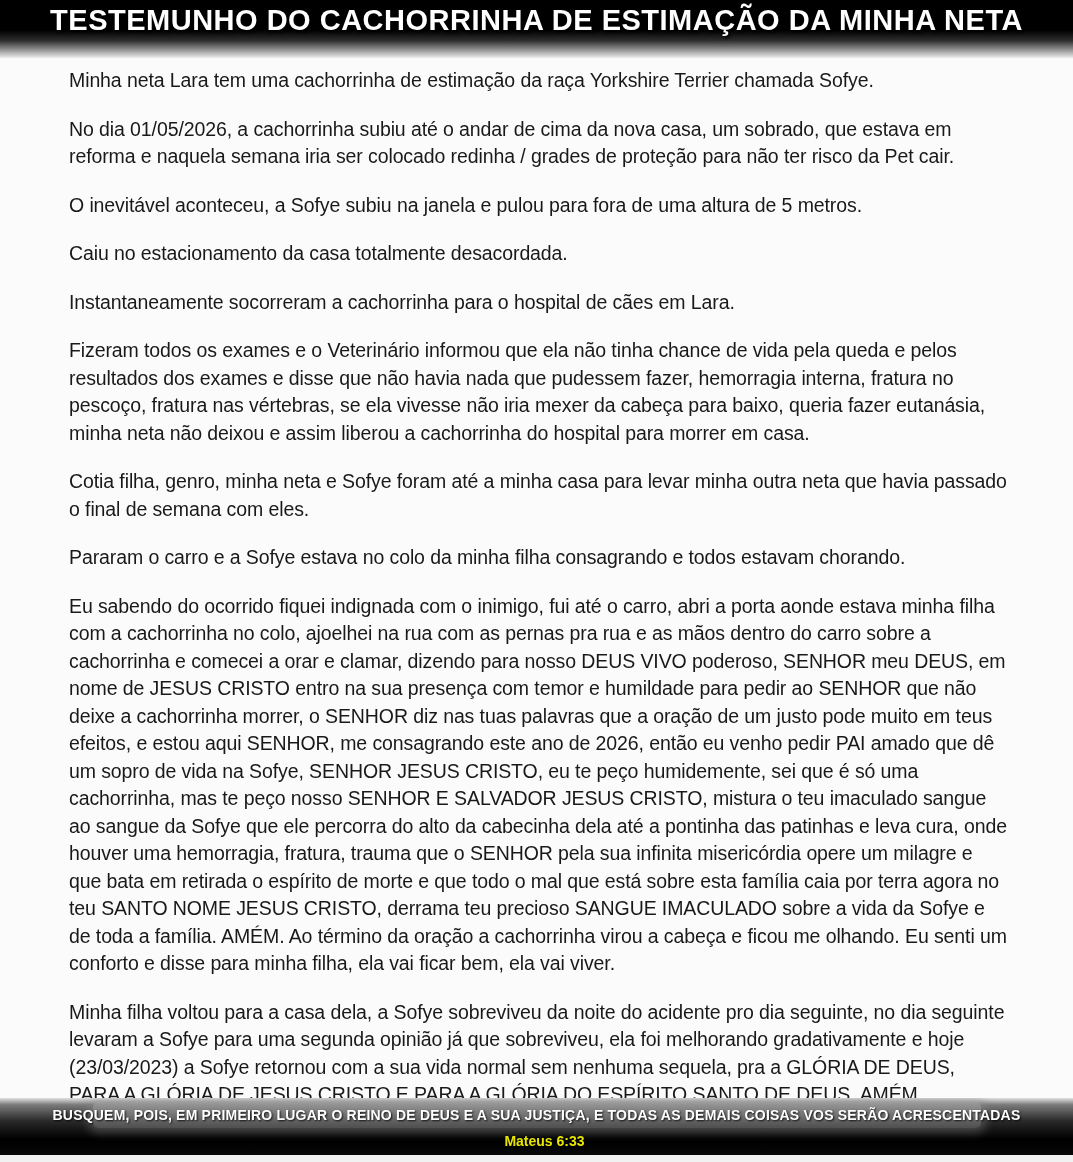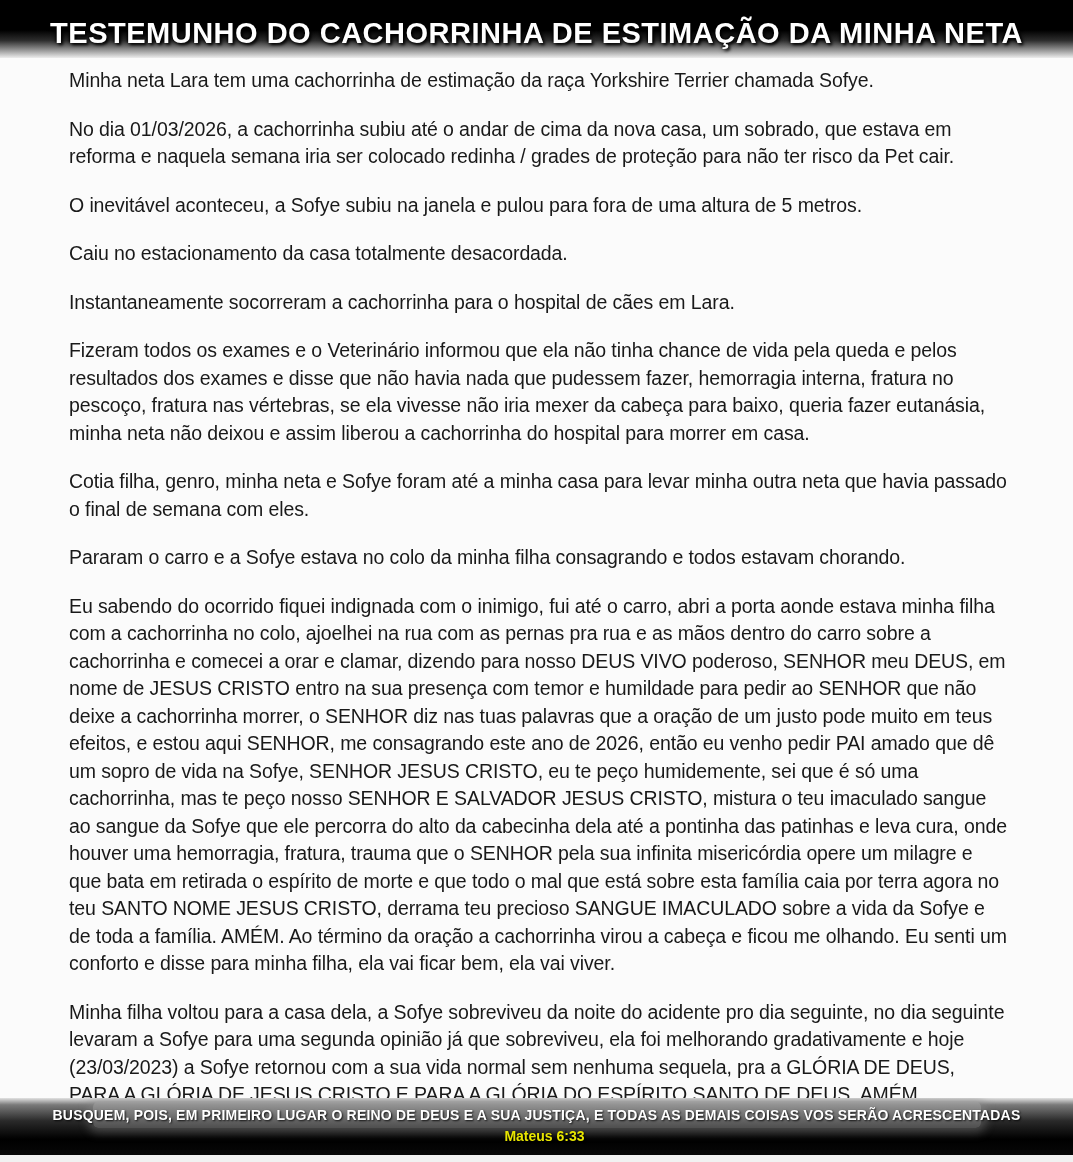--- a/index.html
+++ b/index.html
@@ -20,21 +20,21 @@
     height: 58px;
     background: linear-gradient(180deg,
       #000000 0%, #000000 52%,
       #2e2e2e 70%, #8d8d8d 85%,
       #ededed 100%);
     text-align: center;
     overflow: hidden;
   }
   .title {
     margin: 0;
-    padding-top: 17px;
+    padding-top: 4px;
     font-size: 29px;
     font-weight: bold;
     letter-spacing: 0.5px;
     color: #ffffff;
     white-space: nowrap;
     text-shadow: 0 0 5px rgba(0,0,0,0.95), 2px 2px 3px rgba(0,0,0,0.9), -1px -1px 2px rgba(0,0,0,0.8);
   }
 
   
   .content {
@@ -71,20 +71,21 @@
   }
   .verse-text {
     font-size: 14px;
     font-weight: bold;
     letter-spacing: 0.2px;
     color: #ffffff;
     white-space: nowrap;
     text-shadow: 1px 1px 2px rgba(0,0,0,0.85);
   }
   .verse-ref {
+    margin-top: 5px;
     font-size: 14px;
     font-weight: bold;
     color: #e8e600;
     text-shadow: 1px 1px 2px rgba(0,0,0,0.9);
     padding-left: 16px;
   }
   .bottom-strip {
     flex: none;
     height: 7px;
     background: #f1f1f1;
@@ -94,21 +95,21 @@
 <body>
 
 <div class="page">
 
   <header class="header">
     <h1 class="title">TESTEMUNHO DO CACHORRINHA DE ESTIMAÇÃO DA MINHA NETA</h1>
   </header>
 
   <main class="content">
     <p>Minha neta Lara tem uma cachorrinha de estimação da raça Yorkshire Terrier chamada Sofye.</p>
-    <p>No dia 01/03/2026, a cachorrinha subiu até o andar de cima da nova casa, um sobrado, que estava em reforma e naquela semana iria ser colocado redinha / grades de proteção para não ter risco da Pet cair.</p>
+    <p>No dia 01/05/2026, a cachorrinha subiu até o andar de cima da nova casa, um sobrado, que estava em reforma e naquela semana iria ser colocado redinha / grades de proteção para não ter risco da Pet cair.</p>
     <p>O inevitável aconteceu, a Sofye subiu na janela e pulou para fora de uma altura de 5 metros.</p>
     <p>Caiu no estacionamento da casa totalmente desacordada.</p>
     <p>Instantaneamente socorreram a cachorrinha para o hospital de cães em Lara.</p>
     <p>Fizeram todos os exames e o Veterinário informou que ela não tinha chance de vida pela queda e pelos resultados dos exames e disse que não havia nada que pudessem fazer, hemorragia interna, fratura no pescoço, fratura nas vértebras, se ela vivesse não iria mexer da cabeça para baixo, queria fazer eutanásia, minha neta não deixou e assim liberou a cachorrinha do hospital para morrer em casa.</p>
     <p>Cotia filha, genro, minha neta e Sofye foram até a minha casa para levar minha outra neta que havia passado o final de semana com eles.</p>
     <p>Pararam o carro e a Sofye estava no colo da minha filha consagrando e todos estavam chorando.</p>
     <p>Eu sabendo do ocorrido fiquei indignada com o inimigo, fui até o carro, abri a porta aonde estava minha filha com a cachorrinha no colo, ajoelhei na rua com as pernas pra rua e as mãos dentro do carro sobre a cachorrinha e comecei a orar e clamar, dizendo para nosso DEUS VIVO poderoso, SENHOR meu DEUS, em nome de JESUS CRISTO entro na sua presença com temor e humildade para pedir ao SENHOR que não deixe a cachorrinha morrer, o SENHOR diz nas tuas palavras que a oração de um justo pode muito em teus efeitos, e estou aqui SENHOR, me consagrando este ano de 2026, então eu venho pedir PAI amado que dê um sopro de vida na Sofye, SENHOR JESUS CRISTO, eu te peço humidemente, sei que é só uma cachorrinha, mas te peço nosso SENHOR E SALVADOR JESUS CRISTO, mistura o teu imaculado sangue ao sangue da Sofye que ele percorra do alto da cabecinha dela até a pontinha das patinhas e leva cura, onde houver uma hemorragia, fratura, trauma que o SENHOR pela sua infinita misericórdia opere um milagre e que bata em retirada o espírito de morte e que todo o mal que está sobre esta família caia por terra agora no teu SANTO NOME JESUS CRISTO, derrama teu precioso SANGUE IMACULADO sobre a vida da Sofye e de toda a família. AMÉM. Ao término da oração a cachorrinha virou a cabeça e ficou me olhando. Eu senti um conforto e disse para minha filha, ela vai ficar bem, ela vai viver.</p>
     <p>Minha filha voltou para a casa dela, a Sofye sobreviveu da noite do acidente pro dia seguinte, no dia seguinte levaram a Sofye para uma segunda opinião já que sobreviveu, ela foi melhorando gradativamente e hoje (23/03/2023) a Sofye retornou com a sua vida normal sem nenhuma sequela, pra a GLÓRIA DE DEUS, PARA A GLÓRIA DE JESUS CRISTO E PARA A GLÓRIA DO ESPÍRITO SANTO DE DEUS. AMÉM.</p>
   </main>
 

